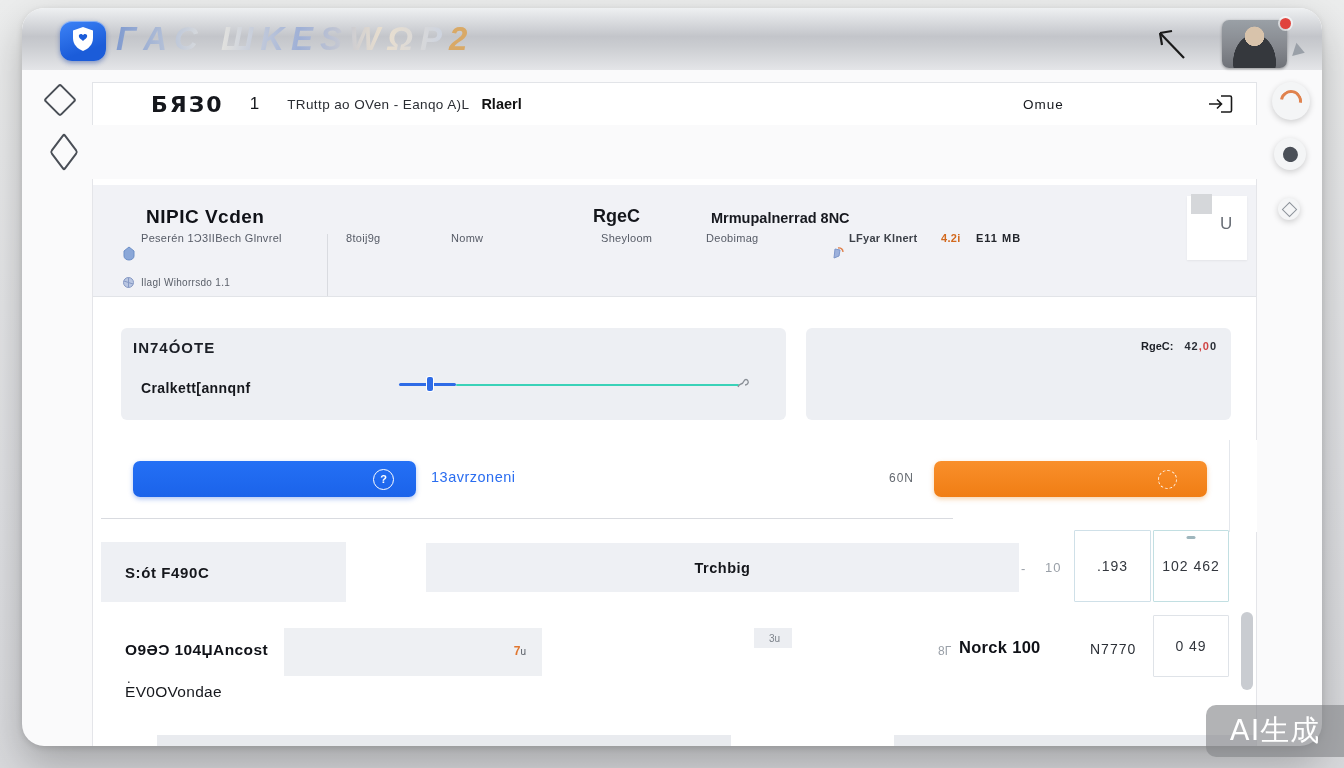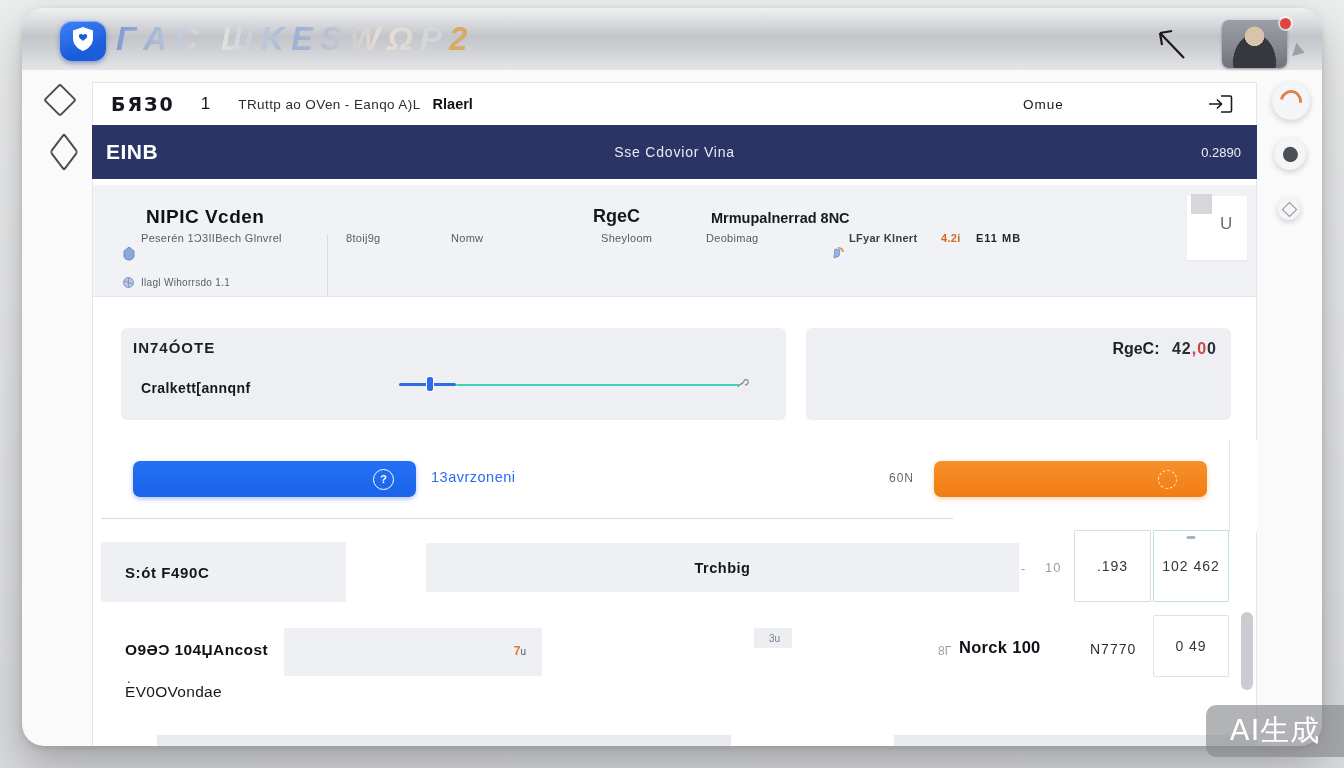--- a/index.html
+++ b/index.html
@@ -79,21 +79,21 @@
   .side-fab.f2 .blob{width:15px;height:15px;background:#4b5058;border-radius:46% 54% 50% 50%;transform:rotate(24deg);}
   .side-fab.f3{left:1256px;top:190px;width:22px;height:22px;}
   .side-fab.f3 .mini{width:9px;height:9px;border:1.5px solid #8d939b;transform:rotate(45deg);}
 
   
   .crumbbar{
     position:absolute;left:70px;top:74px;width:1165px;height:43px;background:#fff;
     border:1px solid #e2e4e8;border-bottom:none;box-sizing:border-box;
     display:flex;align-items:center;padding-left:18px;
   }
-  .crumb-code{font-size:19px;font-weight:700;color:#15171c;letter-spacing:2px;font-family:"DejaVu Sans",sans-serif;}
+  .crumb-code{font-size:22px;font-weight:700;color:#15171c;letter-spacing:2px;font-family:"DejaVu Sans",sans-serif;margin-left:40px;}
   .crumb-num{font-size:17px;color:#15171c;margin-left:26px;}
   .crumb-trail{font-size:13.5px;color:#2a2d33;margin-left:28px;letter-spacing:.4px;}
   .crumb-current{font-size:14.5px;font-weight:700;color:#111;margin-left:12px;}
   .crumb-right{position:absolute;left:930px;font-size:13.5px;color:#17191e;letter-spacing:1px;cursor:pointer;}
   .exit-btn{position:absolute;right:22px;top:8px;width:28px;height:26px;cursor:pointer;}
 
   
   .navybar{
     position:absolute;left:70px;top:117px;width:1165px;height:54px;background:#2b3565;
     display:flex;align-items:center;color:#fff;
@@ -134,21 +134,21 @@
   .panel{position:absolute;background:#edeff3;border-radius:6px;height:92px;top:149px;}
   .panel.pl{left:28px;width:665px;}
   .panel.pr{left:713px;width:425px;}
   .pl-title{position:absolute;left:12px;top:11px;font-size:15px;font-weight:600;color:#1c1f26;letter-spacing:1px;}
   .pl-sub{position:absolute;left:20px;top:52px;font-size:14px;font-weight:700;color:#15171c;letter-spacing:.4px;}
   .slider{position:absolute;left:278px;top:49px;width:352px;height:14px;cursor:pointer;}
   .slider .seg-blue{position:absolute;left:0;top:6px;width:57px;height:3px;background:#2e6be6;border-radius:2px;}
   .slider .seg-teal{position:absolute;left:57px;top:6.5px;width:283px;height:2.5px;background:#3ad2b8;border-radius:2px;}
   .slider .handle{position:absolute;left:28px;top:0;width:6px;height:14px;background:#2e6be6;border-radius:2px;box-shadow:0 0 0 1px #fff;}
   .slider .end-glyph{position:absolute;left:336px;top:-2px;width:16px;height:16px;}
-  .pr-row{position:absolute;right:14px;top:12px;font-size:16px;}
+  .pr-row{position:absolute;right:14px;top:12px;font-size:11px;}
   .pr-label{font-weight:700;color:#1c1f26;margin-right:8px;}
   .pr-int{font-weight:700;color:#2a2e36;letter-spacing:1px;}
   .pr-dec{font-weight:700;color:#2a2e36;display:inline-block;letter-spacing:1px;}
   .pr-dec::first-letter{color:#d04343;}
 
   
   .btn-blue{
     position:absolute;left:40px;top:282px;width:283px;height:36px;border-radius:7px;
     background:linear-gradient(180deg,#2470f5,#1b63ea);box-shadow:0 2px 5px rgba(30,90,220,.35);
     cursor:pointer;
@@ -264,25 +264,20 @@
       <span class="crumb-current">Rlaerl</span>
       <span class="crumb-right">Omue</span>
       <span class="exit-btn">
         <svg width="28" height="26" viewBox="0 0 28 26">
           <path d="M3 13 H15 M11 8.5 L15.5 13 L11 17.5" stroke="#1a1a1a" stroke-width="1.6" fill="none"></path>
           <path d="M15 5 H24 A1.5 1.5 0 0 1 25.5 6.5 V19.5 A1.5 1.5 0 0 1 24 21 H15" stroke="#1a1a1a" stroke-width="1.6" fill="none"></path>
         </svg>
       </span>
     </div>
 
-    <div class="navybar">
-      <span class="navy-left">EINB</span>
-      <span class="navy-center">Sse Cdovior Vina</span>
-      <span class="navy-right">0.2890</span>
-    </div>
 
     <div class="content">
 
       <div class="head-strip">
         <span class="hs-title">NIPIC Vcden</span>
         <span class="hs-col2">RgeC</span>
         <span class="hs-col3">Mrmupalnerrad 8NC</span>
 
         <span class="meta-icon flag">
           <svg width="14" height="15" viewBox="0 0 14 15">

